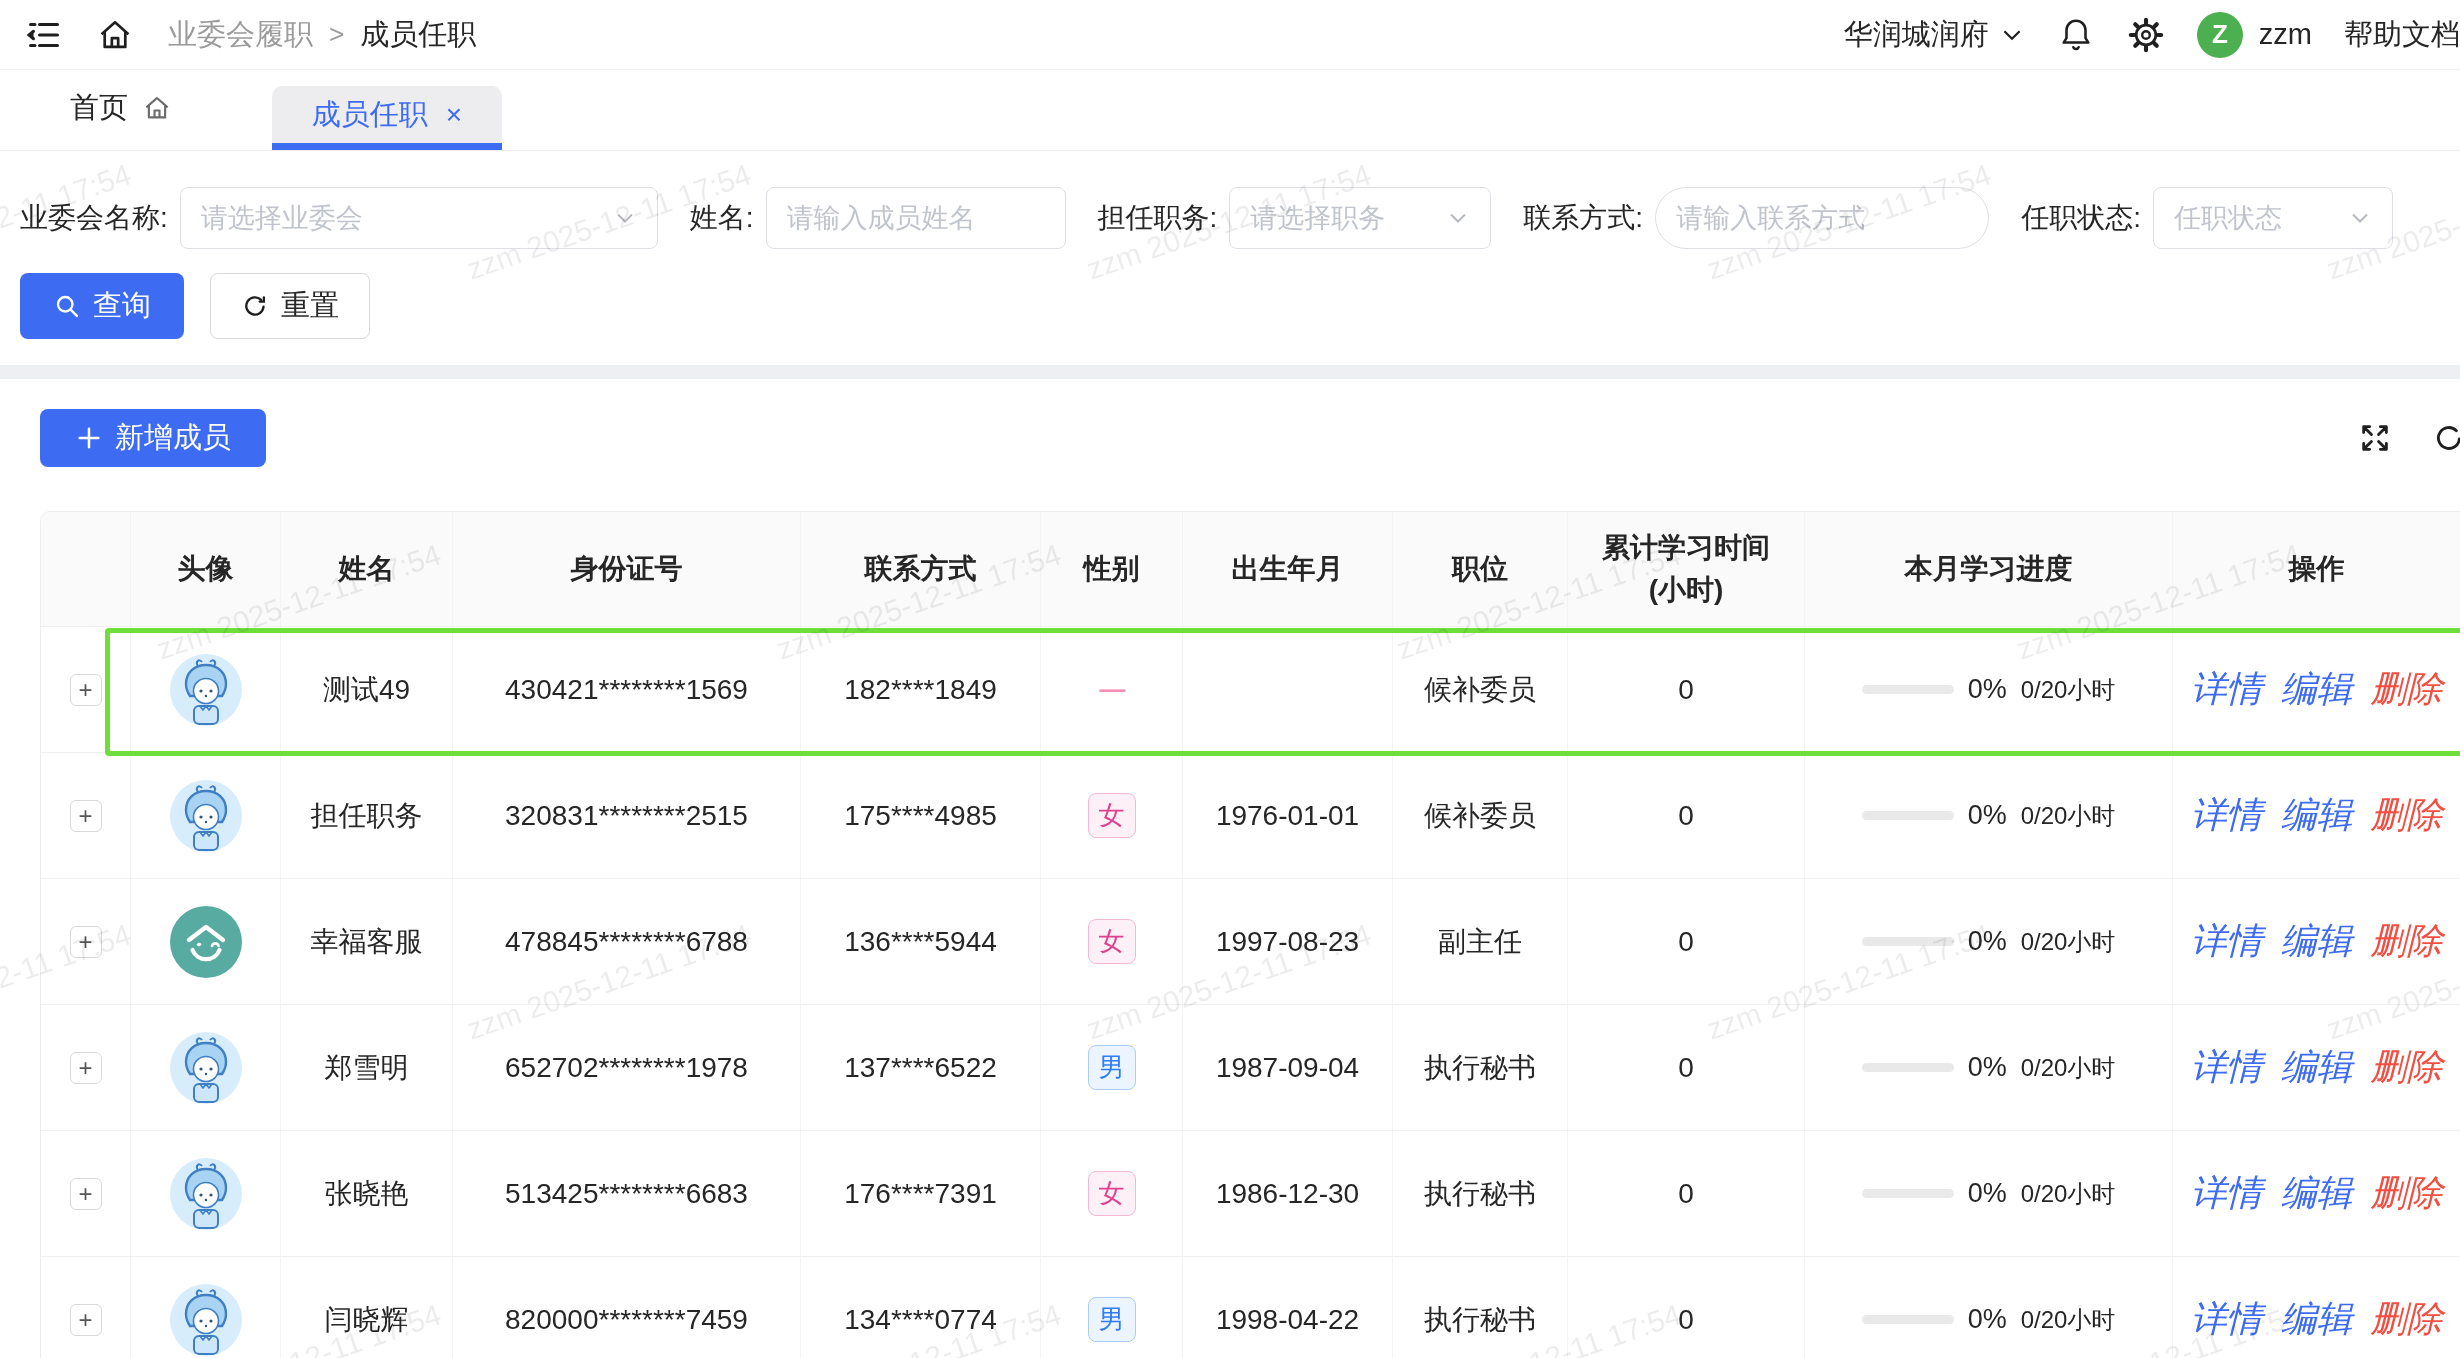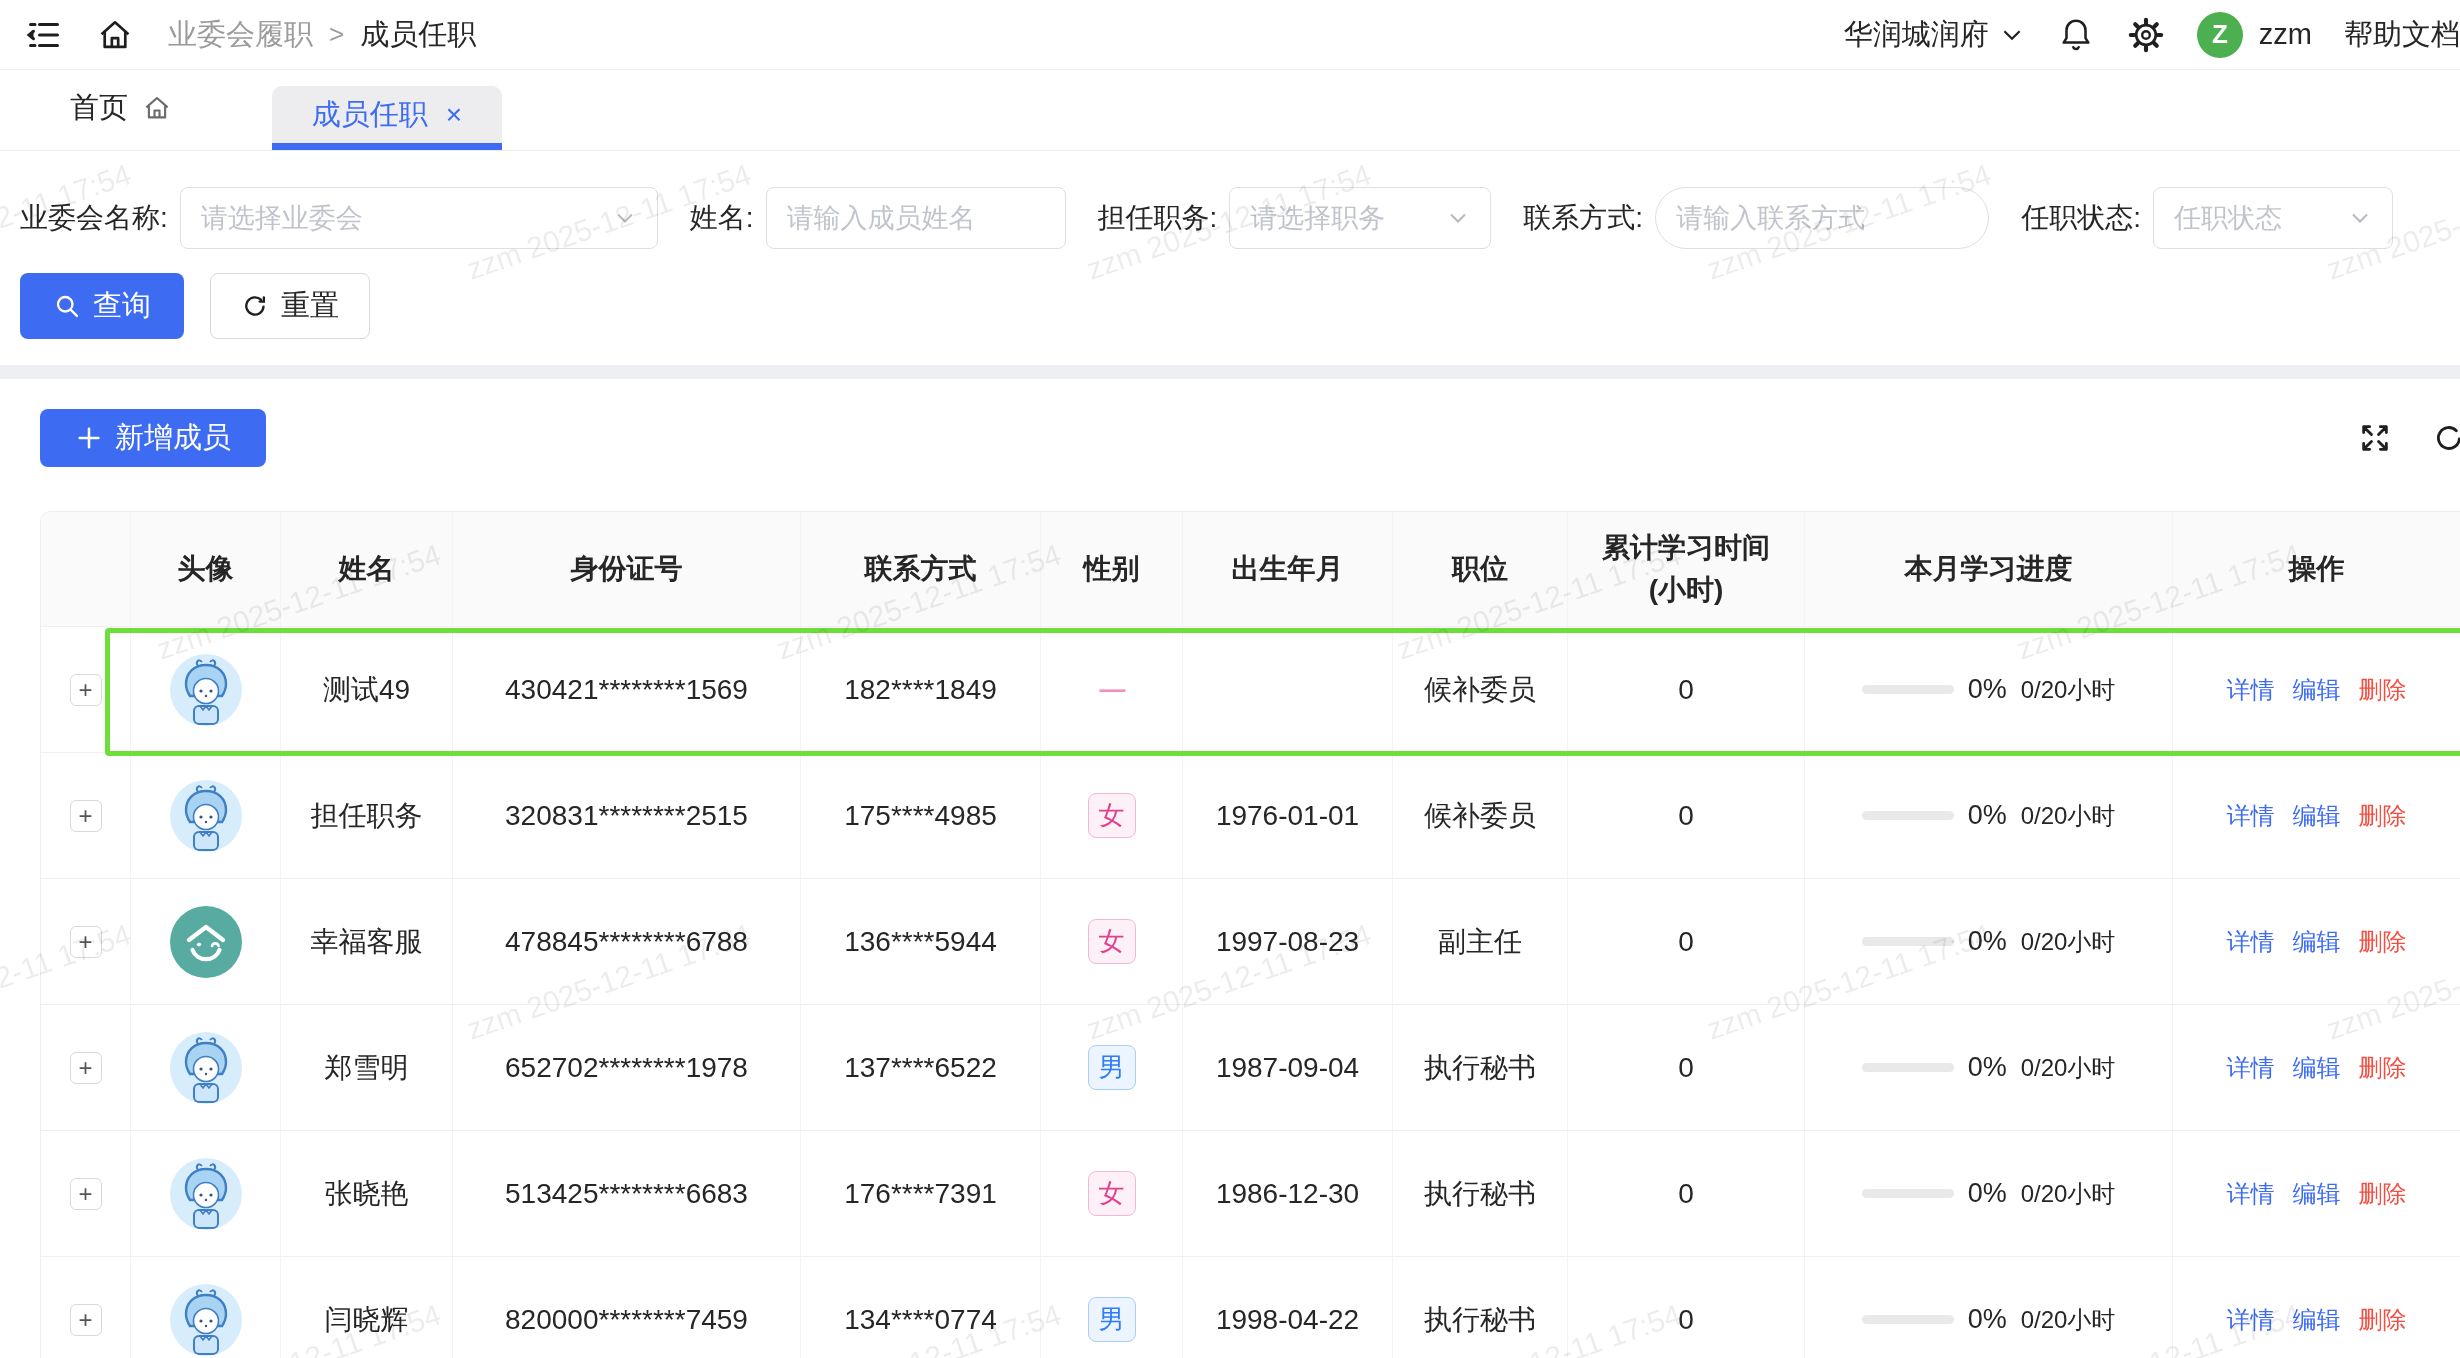--- a/index.html
+++ b/index.html
@@ -82,21 +82,21 @@
   .gender-tag[data-type="female"] { color:var(--female,#eb2f96); background:#fdf0f6; border:1px solid #f5b8d4; }
   .gender-tag[data-type="male"]   { color:var(--male,#2f7df6);   background:#ecf5ff; border:1px solid #a9cdf8; }
   .gender-tag[data-type="none"]   { color:#f48fb8; background:none; border:none; font-weight:bold; letter-spacing:-2px; }
 
   .prog-line { display:flex; align-items:center; gap:14px; flex-direction:row; }
   .prog-track { width:92px; height:9px; border-radius:5px; background:#e9e9e9; }
   .prog-pct { font-size:27px; }
   .prog-detail { font-size:24px; }
 
   .actions { display:flex; flex-direction:row; gap:18px; }
-  .link { cursor:pointer; font-size:24px; }
+  .link { cursor:pointer; font-size:36px;font-style:italic; }
   .link-blue { color:var(--primary,#3d6bf2); }
   .link-red  { color:var(--danger,#f34e42); }
 
   .highlight-ring { position:absolute; left:64px; right:-10px; top:116px; height:128px;
     border:5px solid var(--highlight,#6ede3b); border-radius:4px; pointer-events:none; z-index:8; }
 
   
   #watermark-layer { position:fixed; inset:0; pointer-events:none; z-index:40; overflow:hidden; }
   .wm { position:absolute; font-size:30px; color:rgba(0,0,0,0.075); white-space:nowrap;
     transform:rotate(-19deg); }

